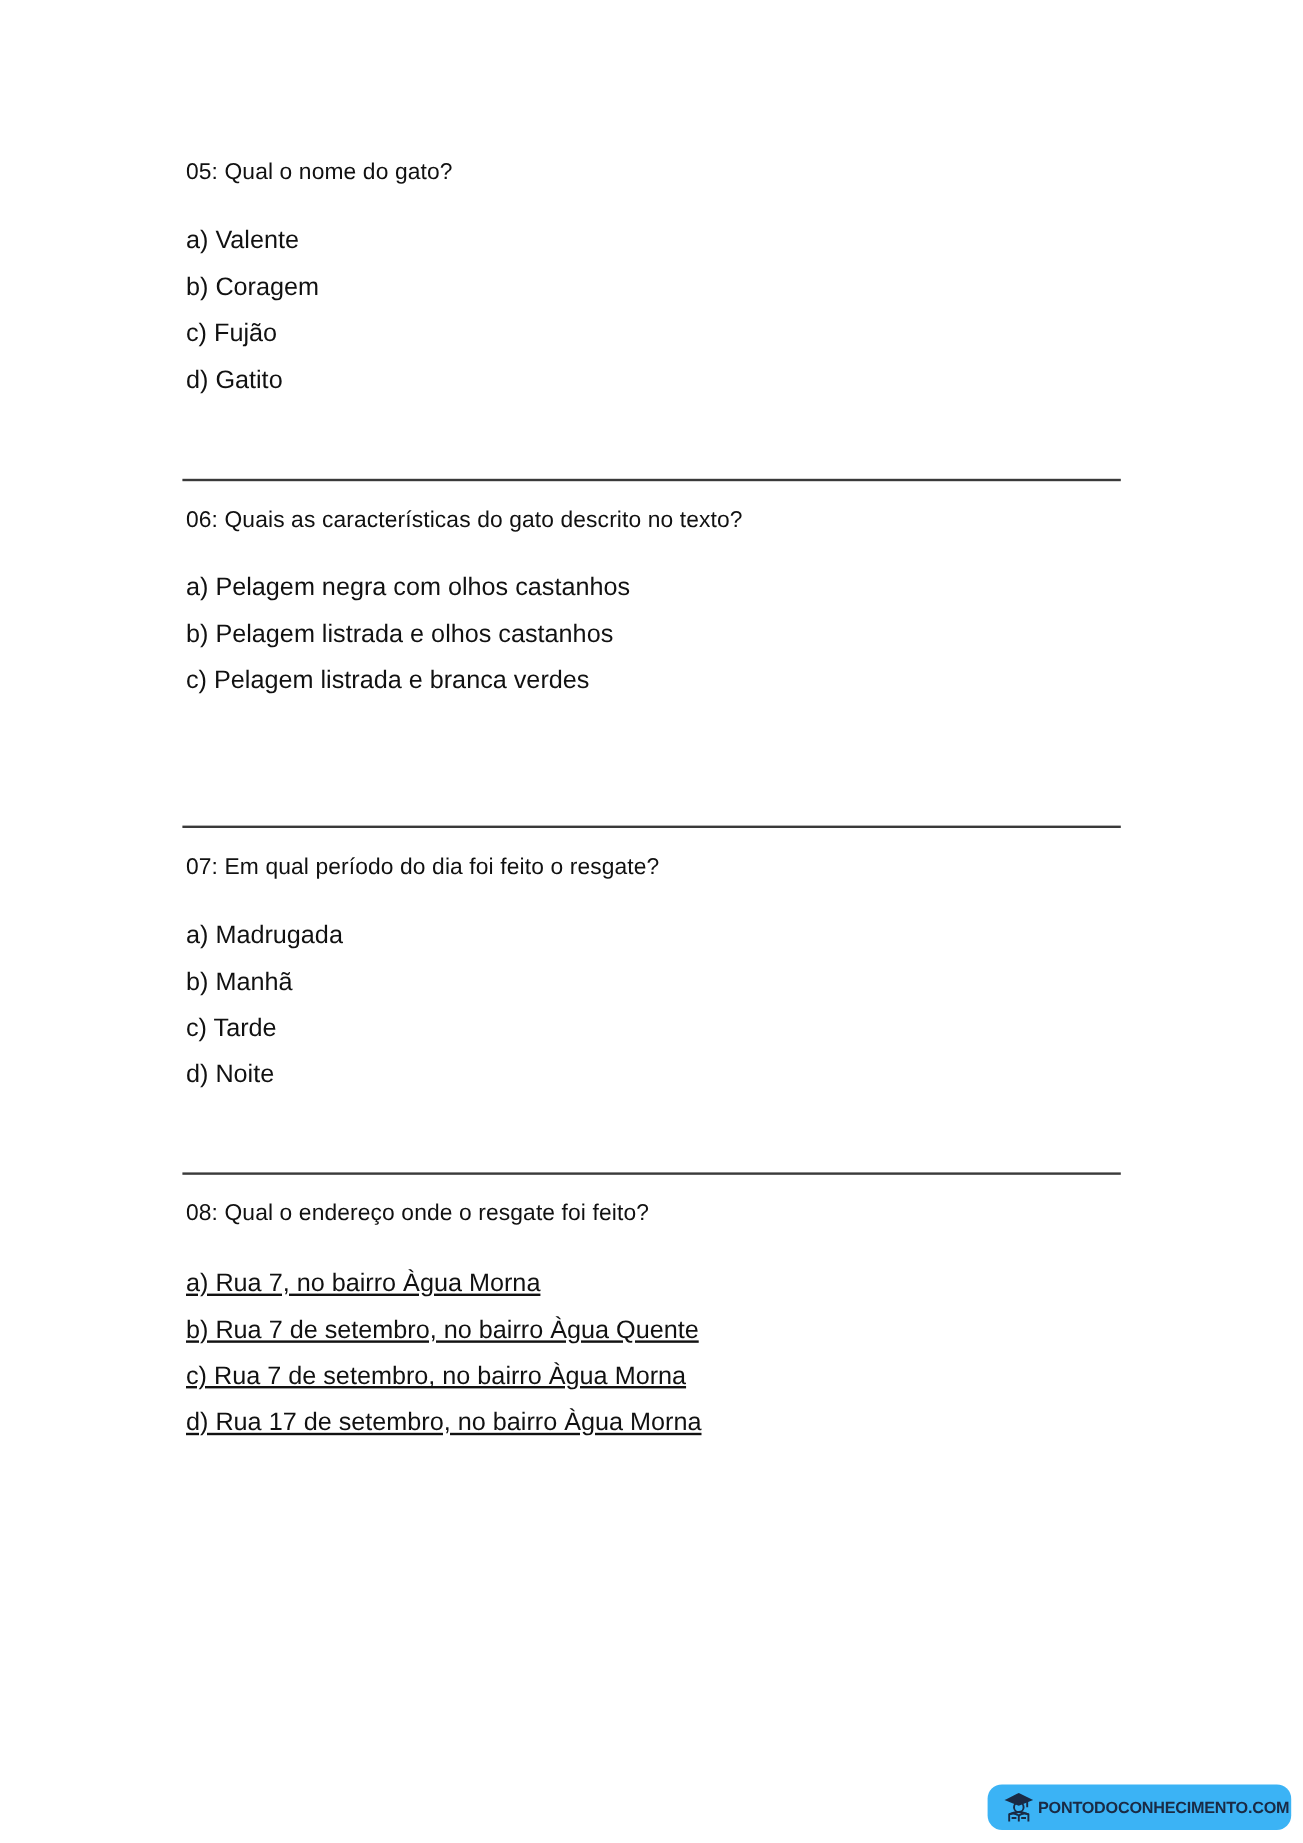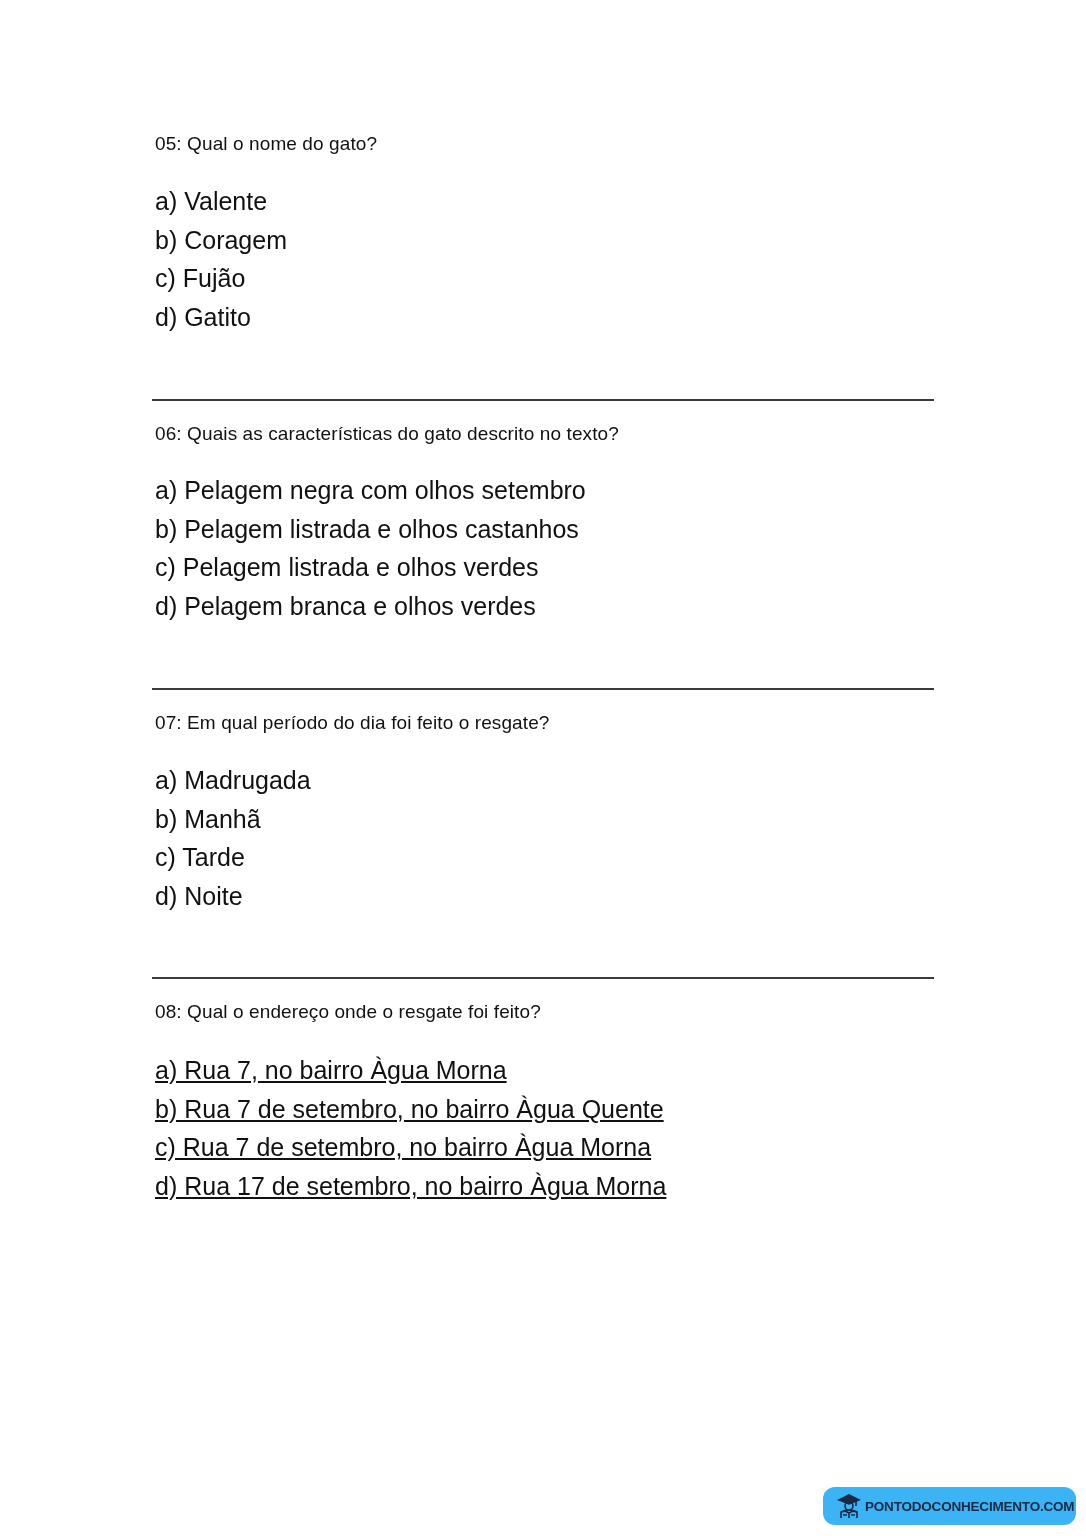--- a/index.html
+++ b/index.html
@@ -1,21 +1,21 @@
 <!DOCTYPE html>
 <html><head>
 <meta charset="utf-8">
 <style>
   html, body { margin:0; padding:0; background:#ffffff; }
   body { width:1086px; height:1536px; position:relative; overflow:hidden;
          font-family:"Liberation Sans", sans-serif; color:#111111; }
   .block { position:absolute; left:155px; width:780px; }
   .question { font-size:19px; line-height:32px; margin:0; letter-spacing:0.1px; }
   .options { list-style:none; margin:0; padding:0; position:absolute; left:0; }
-  .options li { font-size:25px; line-height:38.6px; height:38.6px; white-space:nowrap; }
+  .options li { font-size:21px; line-height:38.6px; height:38.6px; white-space:nowrap; }
   .rule { position:absolute; left:152px; width:782px; height:0; border-top:2px solid #3a3a3a; }
   .badge { position:absolute; left:823px; top:1487px; width:253px; height:38px;
            background:#3bb3f5; border-radius:12px; display:flex; align-items:center;
            padding-left:12px; box-sizing:border-box; }
   .badge-icon { width:28px; height:28px; margin-right:2px; display:inline-block; }
   .badge-text { font-family:"Liberation Sans", sans-serif; font-weight:bold; font-size:13.5px;
                 color:#1a2a44; letter-spacing:-0.2px; }
 </style>
 </head>
 <body>
@@ -28,24 +28,23 @@
     <li>c) Fujão</li>
     <li>d) Gatito</li>
   </ul>
 </div>
 
 <div class="rule" style="top:399px;"></div>
 
 <div class="block" style="top:418px;">
   <p class="question">06: Quais as características do gato descrito no texto?</p>
   <ul class="options" style="top:53px;">
-    <li>a) Pelagem negra com olhos setembro</li>
+    <li>a) Pelagem negra com olhos castanhos</li>
     <li>b) Pelagem listrada e olhos castanhos</li>
-    <li>c) Pelagem listrada e olhos verdes</li>
-    <li>d) Pelagem branca e olhos verdes</li>
+    <li>c) Pelagem listrada e branca verdes</li>
   </ul>
 </div>
 
 <div class="rule" style="top:688px;"></div>
 
 <div class="block" style="top:707px;">
   <p class="question">07: Em qual período do dia foi feito o resgate?</p>
   <ul class="options" style="top:54px;">
     <li>a) Madrugada</li>
     <li>b) Manhã</li>

